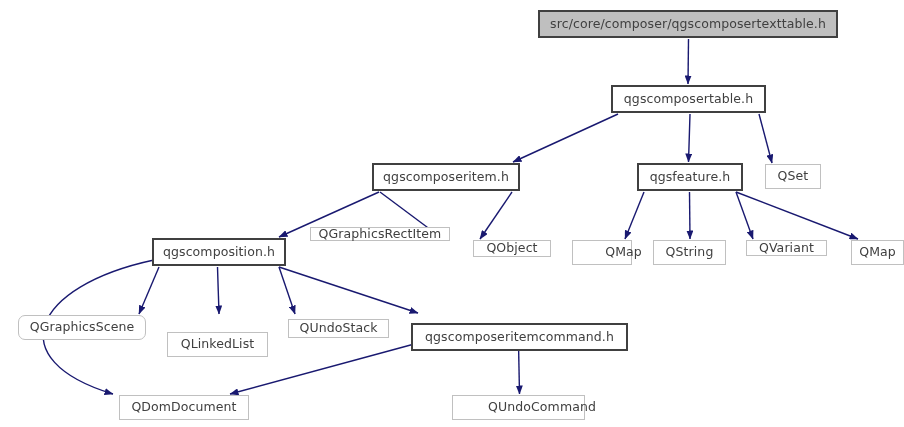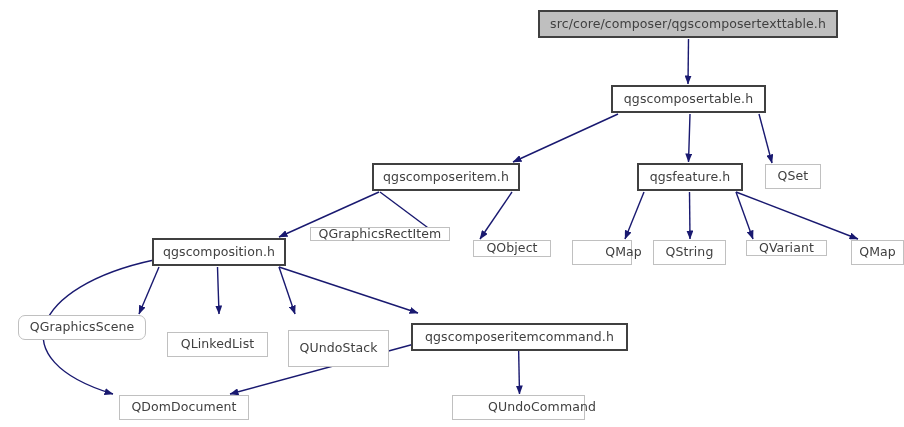--- a/index.html
+++ b/index.html
@@ -88,18 +88,18 @@
       <div class="node ext" style="left: 765px; top: 164px; width: 56px; height: 25px; text-align: right;">QSet</div>
       <div class="node hdr" style="left: 152px; top: 238px; width: 134px; height: 28px;">qgscomposition.h</div>
       <div class="node ext" style="left: 310px; top: 227px; width: 140px; height: 14px;">QGraphicsRectItem</div>
       <div class="node ext" style="left: 473px; top: 240px; width: 78px; height: 17px; text-align: right;">QObject</div>
       <div class="node ext" style="left: 572px; top: 240px; width: 60px; height: 25px; padding-left: 43px;">QMap</div>
       <div class="node ext" style="left: 653px; top: 240px; width: 73px; height: 25px;">QString</div>
       <div class="node ext" style="left: 746px; top: 240px; width: 81px; height: 16px; text-align: center;">QVariant</div>
       <div class="node ext" style="left: 851px; top: 240px; width: 53px; height: 25px;">QMap</div>
       <div class="node ext" style="left: 18px; top: 315px; width: 128px; height: 25px; border-radius: 7px;">QGraphicsScene</div>
       <div class="node ext" style="left: 167px; top: 332px; width: 101px; height: 25px; text-align: center;">QLinkedList</div>
-      <div class="node ext" style="left: 288px; top: 330px; width: 101px; height: 37px;">QUndoStack</div>
+      <div class="node ext" style="left: 288px; top: 319px; width: 101px; height: 19px;">QUndoStack</div>
       <div class="node hdr" style="left: 411px; top: 314px; width: 217px; height: 28px; margin-top: 9px;">qgscomposeritemcommand.h</div>
       <div class="node ext" style="left: 107px; top: 395px; width: 130px; height: 25px; margin-left: 12px;">QDomDocument</div>
       <div class="node ext" style="left: 452px; top: 395px; width: 133px; height: 25px; padding-left: 47px;">QUndoCommand</div>
     </div>
 </div>
 
 </body></html>

